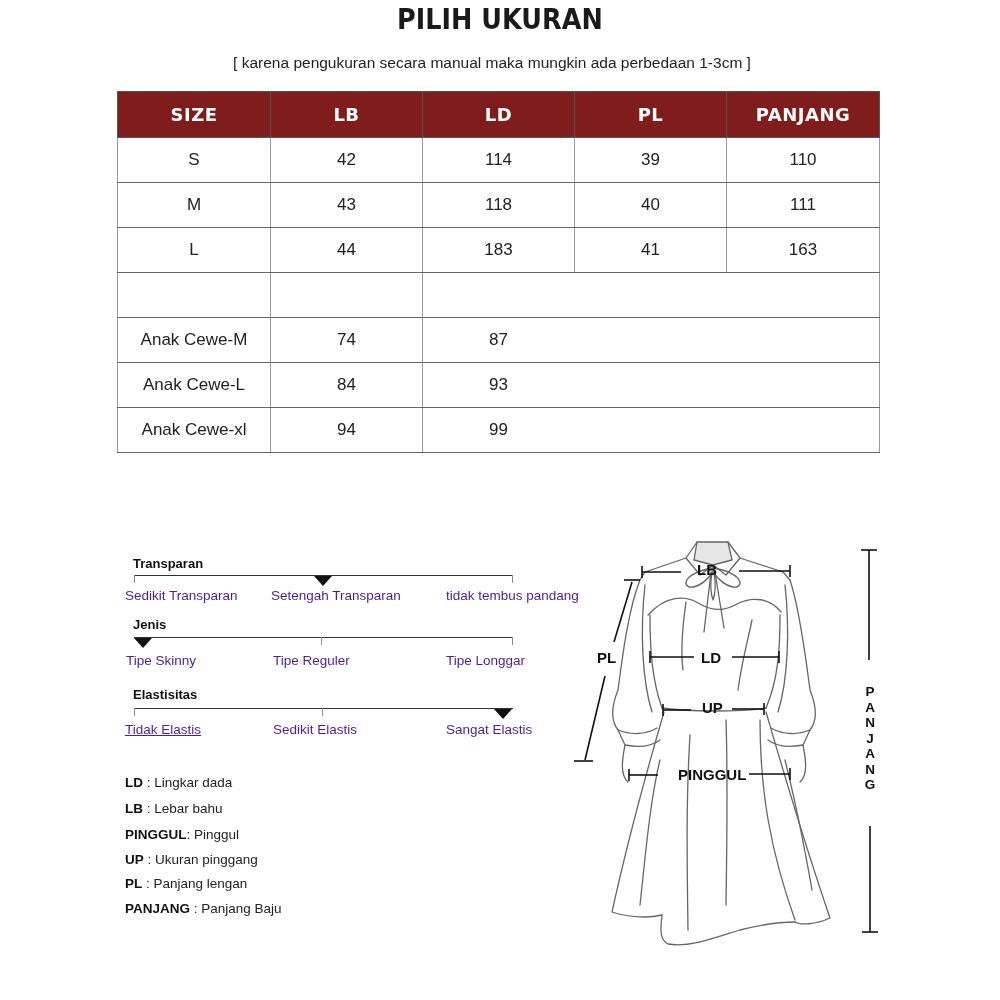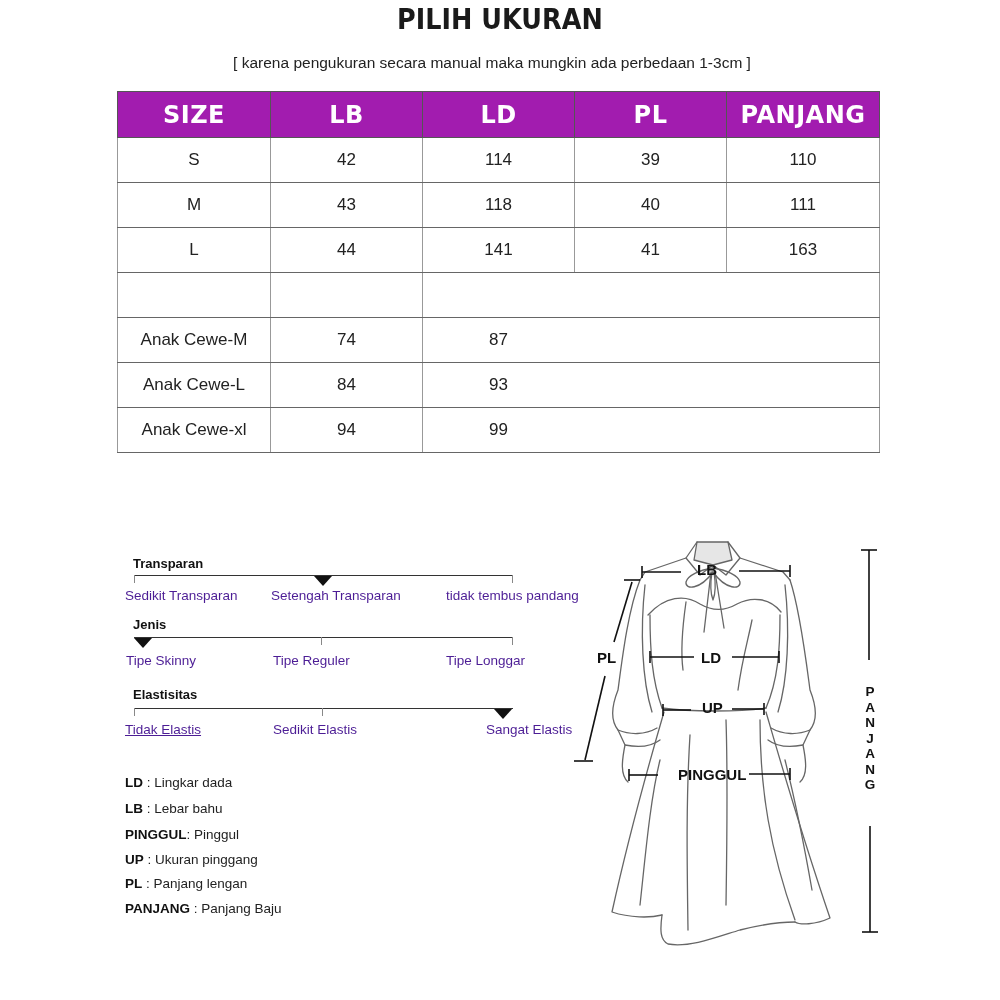--- a/index.html
+++ b/index.html
@@ -2,21 +2,21 @@
 <html><head>
 <meta charset="utf-8">
 <style>
   html, body { margin:0; padding:0; background:#ffffff; }
   body { width:1000px; height:1000px; position:relative; overflow:hidden; font-family:"Liberation Sans", sans-serif; color:#222; }
   .title { position:absolute; top:2px; left:0; width:1000px; text-align:center; font-family:"DejaVu Sans", sans-serif; font-weight:bold; font-size:29px; letter-spacing:0px; color:#1a1a1a; transform:scaleX(0.88); }
   .subtitle { position:absolute; top:54px; left:0; width:984px; text-align:center; font-size:15.5px; color:#222; }
   table.sz { position:absolute; left:117px; top:91px; width:763px; border-collapse:collapse; table-layout:fixed; }
   table.sz td, table.sz th { border:1.5px solid #555; height:44px; text-align:center; font-size:17px; color:#222; padding:0; }
   table.sz td { border-color:#666; border-left-color:#999; border-right-color:#999; }
-  table.sz th { background:#a21caf; color:#ffffff; font-family:"DejaVu Sans", sans-serif; font-weight:bold; font-size:24px; letter-spacing:0.5px; border-color:#555; height:45px; }
+  table.sz th { background:#7f1d1d; color:#ffffff; font-family:"DejaVu Sans", sans-serif; font-weight:bold; font-size:18px; letter-spacing:0.5px; border-color:#555; height:45px; }
   table.sz td.kid-ld { text-align:left; padding-left:66px; }
   .scale { position:absolute; left:125px; width:470px; }
   .scale .lbl { position:absolute; left:8px; font-weight:bold; font-size:13px; color:#111; }
   .scale .line { position:absolute; left:9px; width:379px; height:1px; background:#333; }
   .scale .tick { position:absolute; width:1px; height:8px; background:#888; }
   .scale .marker { position:absolute; width:0; height:0; border-left:9px solid transparent; border-right:9px solid transparent; border-top:10px solid #111; }
   .scale .opt { position:absolute; font-size:13.5px; color:#4c1d95; white-space:nowrap; }
   .legend { position:absolute; left:125px; top:775px; }
   .legend .row { position:relative; height:24.6px; font-size:13.5px; color:#222; white-space:nowrap; }
   .legend .row b { color:#111; }
@@ -57,21 +57,21 @@
     <tr>
       <td>M</td>
       <td>43</td>
       <td>118</td>
       <td>40</td>
       <td>111</td>
     </tr>
     <tr>
       <td>L</td>
       <td>44</td>
-      <td>141</td>
+      <td>183</td>
       <td>41</td>
       <td>163</td>
     </tr>
     <tr>
       <td></td>
       <td colspan="1"></td>
       <td colspan="3"></td>
     </tr>
     <tr>
       <td>Anak Cewe-M</td>
@@ -114,21 +114,21 @@
 </div>
 
 <div class="scale" style="top:686px; height:50px;">
   <div class="lbl" style="top:1px;">Elastisitas</div>
   <div class="line" style="top:22px;"></div>
   <div class="tick" style="left:9px; top:22px;"></div>
   <div class="tick" style="left:197px; top:22px;"></div>
   <div class="marker" style="left:369px; top:23px;"></div>
   <div class="opt" style="left:0px; top:36px;text-decoration:underline;">Tidak Elastis</div>
   <div class="opt" style="left:148px; top:36px;">Sedikit Elastis</div>
-  <div class="opt" style="left:321px; top:36px;margin-left:40px;">Sangat  Elastis</div>
+  <div class="opt" style="left:321px; top:36px;">Sangat  Elastis</div>
 </div>
 
 <div class="legend">
   <div class="row" style="height:26px;"><b>LD</b><span> : </span><span>Lingkar dada</span></div>
   <div class="row" style="height:26px;"><b>LB</b><span> : </span><span>Lebar bahu</span></div>
   <div class="row"><b>PINGGUL</b><span>: </span><span>Pinggul</span></div>
   <div class="row"><b>UP</b><span> : </span><span>Ukuran pinggang</span></div>
   <div class="row"><b>PL</b><span> : </span><span>Panjang lengan</span></div>
   <div class="row"><b>PANJANG</b><span> : </span><span>Panjang Baju</span></div>
 </div>

